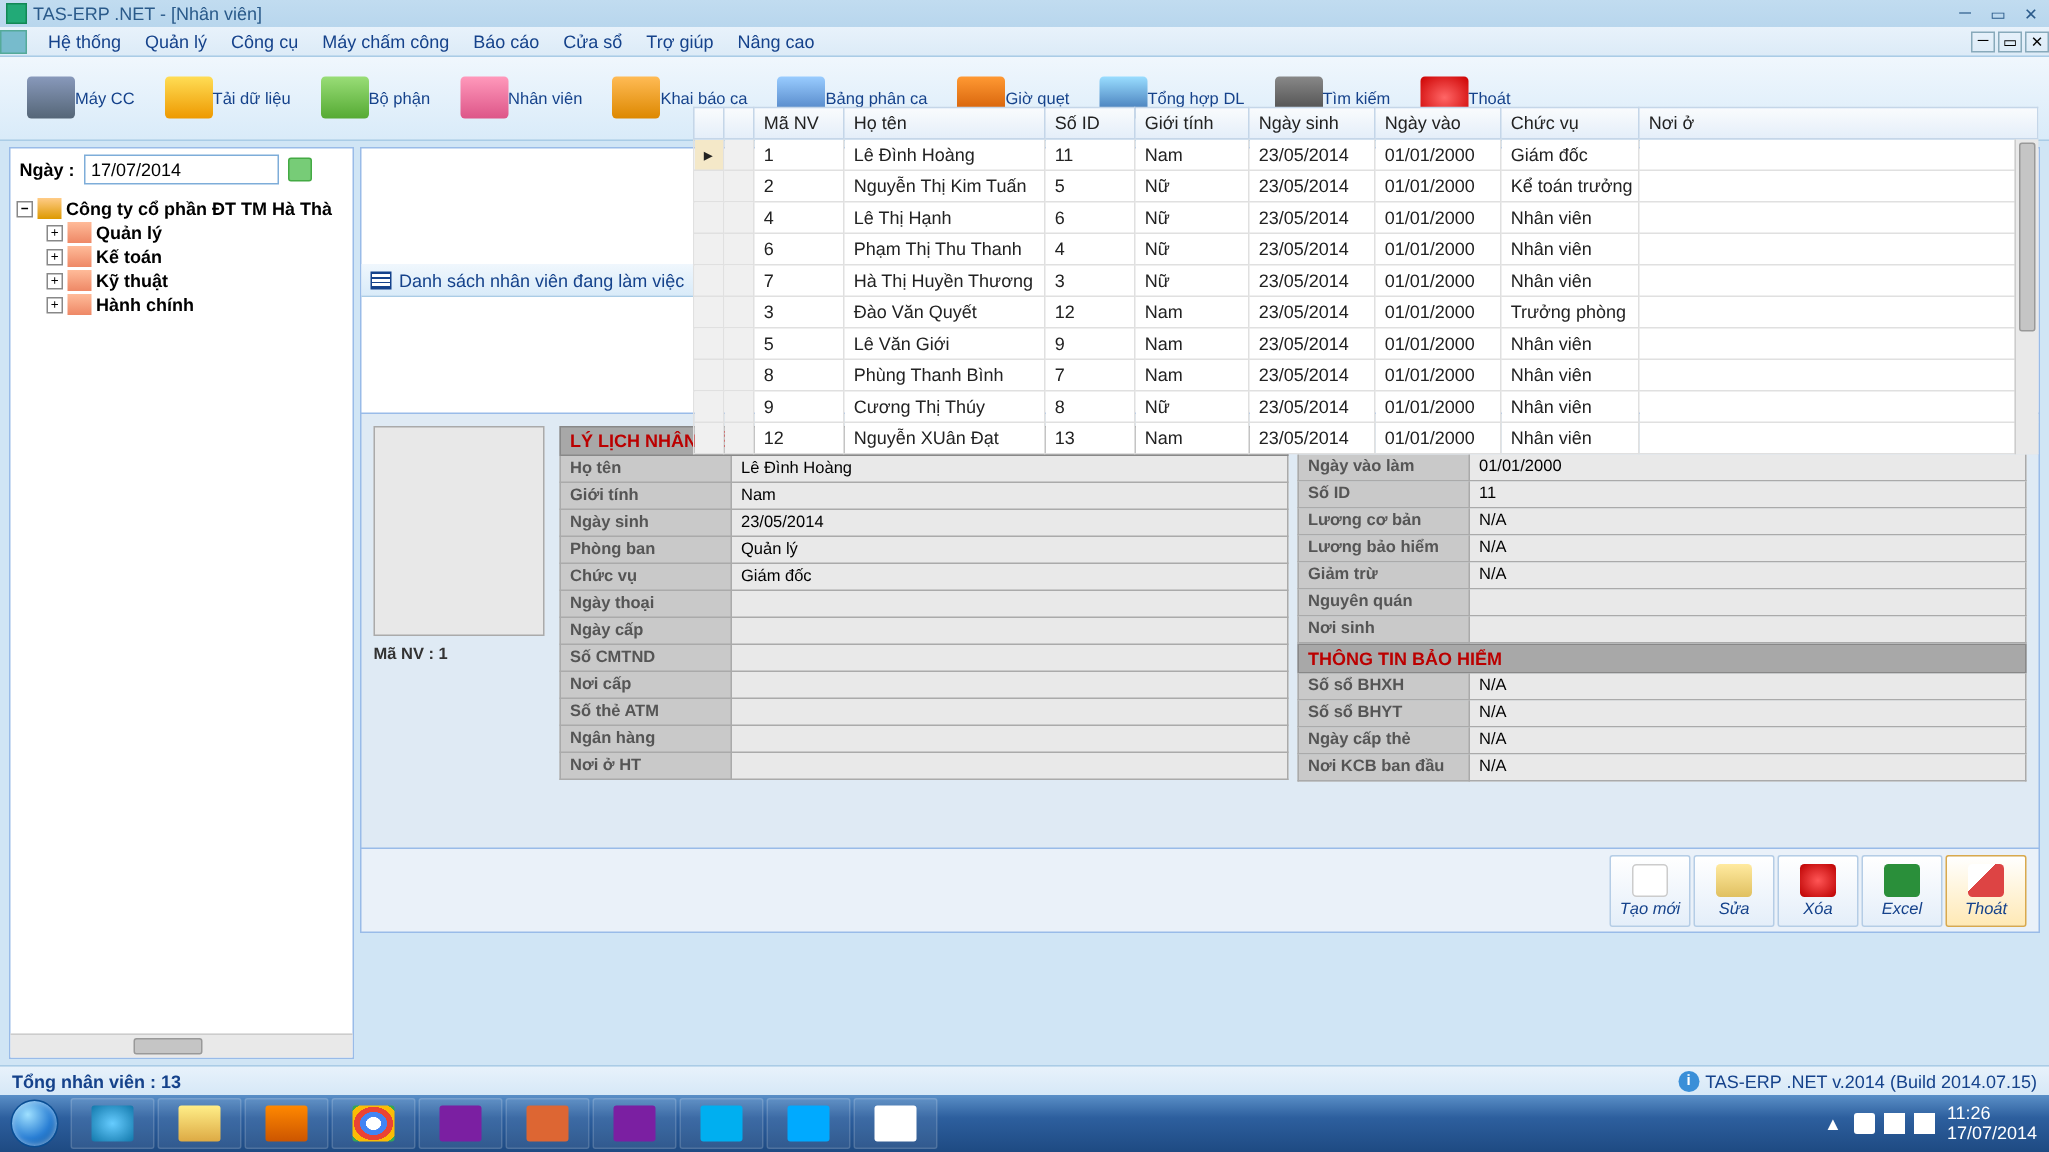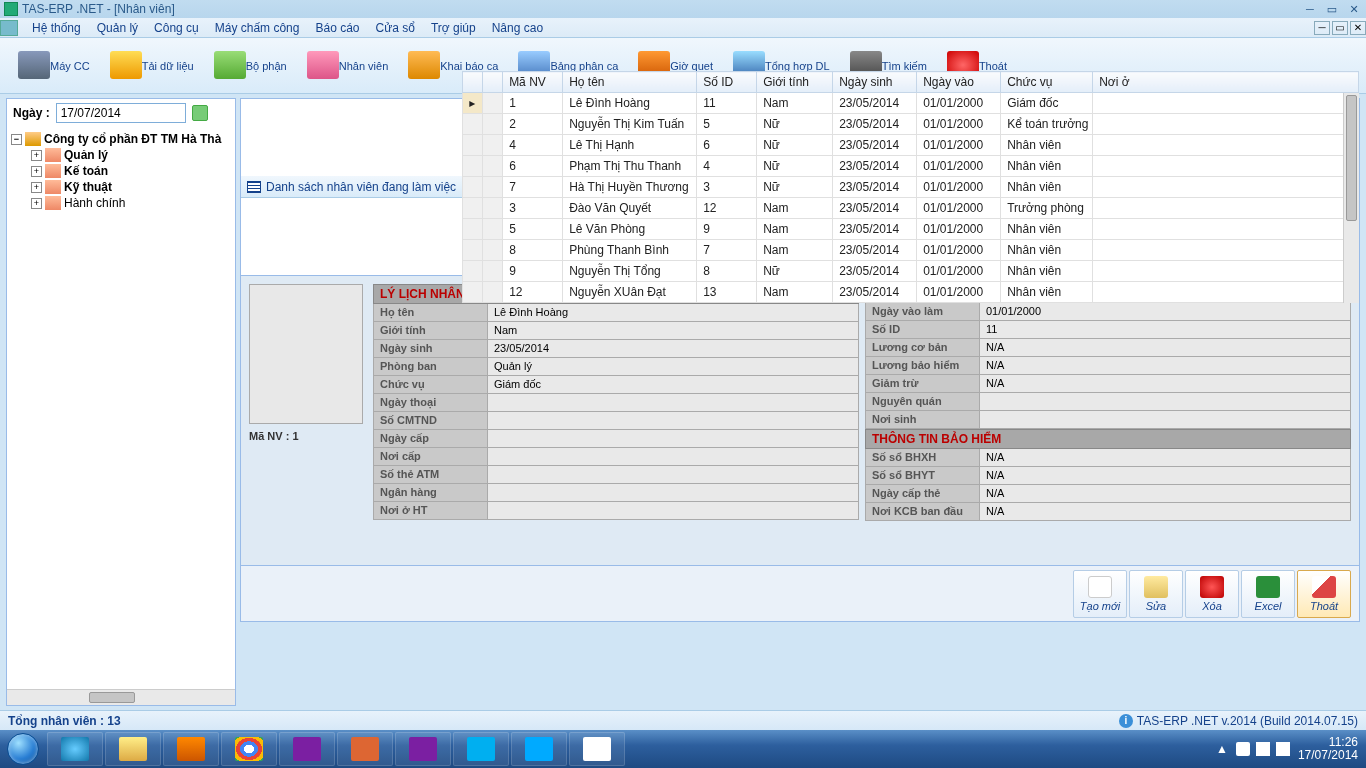--- a/index.html
+++ b/index.html
@@ -72,21 +72,21 @@
 .statusbar { height:20px; background:linear-gradient(#e8f2fb,#d6e8f7); border-top:1px solid #aacce6; display:flex; align-items:center; padding:0 8px; color:#15428b;gap:48px; }
 .statusbar .right { margin-left:auto; display:flex; align-items:center; gap:4px; }
 .info-ic { width:14px; height:14px; border-radius:50%; background:#3a8fd8; color:#fff; display:inline-flex; align-items:center; justify-content:center; font-size:10px; font-weight:bold; }
 
 .taskbar { position:absolute; bottom:0; left:0; right:0; height:38px; background:linear-gradient(#5a8fc7,#2d5f9e 40%,#1e4a82); display:flex; align-items:center; }
 .start-btn { width:46px; height:38px; display:flex; align-items:center; justify-content:center; }
 .start-orb { width:32px; height:32px; border-radius:50%; background:radial-gradient(circle at 35% 30%,#9fe0ff,#2a7fd4 55%,#0a4d92); border:1px solid #0a4d92; box-shadow:0 0 4px rgba(255,255,255,.6) inset; }
 .task-item { width:56px; height:34px; margin:0 1px; border:1px solid rgba(255,255,255,.15); background:rgba(255,255,255,.08); display:flex; align-items:center; justify-content:center; border-radius:2px; }
 .task-item .ti-ic { width:28px; height:24px; border-radius:2px; }
 .tray { margin-left:auto; display:flex; align-items:center; color:#fff; padding-right:8px; gap:8px; }
-.tray .clock { text-align:right; font-size:11px; line-height:13px; }
+.tray .clock { text-align:left; font-size:11px; line-height:13px; }
 .tray-icons { display:flex; gap:6px; align-items:center; }
 .tray-icons span { width:14px; height:14px; }
 
 
 .ic-maycc{background:linear-gradient(#89b,#567);} .ic-tai{background:linear-gradient(#fd5,#e90);} .ic-bophan{background:linear-gradient(#9d7,#5a3);} .ic-nv{background:linear-gradient(#f9b,#d58);} .ic-khaibao{background:linear-gradient(#fb5,#d80);} .ic-bangphan{background:linear-gradient(#9cf,#47b);} .ic-gioquet{background:linear-gradient(#f93,#c50);} .ic-tonghop{background:linear-gradient(#9df,#36a);} .ic-timkiem{background:linear-gradient(#888,#444);} .ic-thoat{background:radial-gradient(#f66,#c00);border-radius:50%;}
 .ic-company{background:linear-gradient(#fc8,#d90);} .ic-group{background:linear-gradient(#fb9,#e86);}
 .ic-new{background:#fff;border:1px solid #ccc;} .ic-edit{background:linear-gradient(#ffeaa0,#e0c060);} .ic-del{background:radial-gradient(#f55,#b00);border-radius:50%;} .ic-excel{background:#2a8f3a;} .ic-exit{background:linear-gradient(135deg,#fff 40%,#d44 40%);}
 .ti-ie{background:radial-gradient(#6cf,#17a);} .ti-folder{background:linear-gradient(#fe8,#da4);} .ti-media{background:linear-gradient(#f80,#c50);} .ti-chrome{background:radial-gradient(#fff 25%,#4285f4 26% 45%,#ea4335 46% 65%,#fbbc05 66% 85%,#34a853 86%);} .ti-yahoo{background:#7b1fa2;} .ti-app1{background:#d63;} .ti-app2{background:#7b1fa2;} .ti-skype{background:#00aff0;border-radius:50%;} .ti-tv{background:#0af;} .ti-tas{background:#fff;}
 </style>
 </head>
@@ -189,21 +189,21 @@
             <span style="font-weight:bold;">Kế toán</span>
           </div>
           <div class="tree-node">
             <span class="exp">+</span>
             <span class="icon-sm ic-group"></span>
             <span style="font-weight:bold;">Kỹ thuật</span>
           </div>
           <div class="tree-node">
             <span class="exp">+</span>
             <span class="icon-sm ic-group"></span>
-            <span style="font-weight:normal;">Hành chính</span>
+            <span style="font-weight:bold;">Hành chính</span>
           </div>
         </div>
     </div>
     <div class="sidebar-scroll">
         <div class="thumb"></div>
       </div>
   </div>
 
   <div class="content">
     <div class="grid-panel">
@@ -309,21 +309,21 @@
                 <td>Nam</td>
                 <td>23/05/2014</td>
                 <td>01/01/2000</td>
                 <td>Trưởng phòng</td>
                 <td></td>
               </tr>
               <tr>
                 <td class="rowhead"></td>
                 <td class="rowhead"></td>
                 <td>5</td>
-                <td>Lê Văn Phòng</td>
+                <td>Lê Văn Giới</td>
                 <td>9</td>
                 <td>Nam</td>
                 <td>23/05/2014</td>
                 <td>01/01/2000</td>
                 <td>Nhân viên</td>
                 <td></td>
               </tr>
               <tr>
                 <td class="rowhead"></td>
                 <td class="rowhead"></td>
@@ -333,21 +333,21 @@
                 <td>Nam</td>
                 <td>23/05/2014</td>
                 <td>01/01/2000</td>
                 <td>Nhân viên</td>
                 <td></td>
               </tr>
               <tr>
                 <td class="rowhead"></td>
                 <td class="rowhead"></td>
                 <td>9</td>
-                <td>Nguyễn Thị Tổng</td>
+                <td>Cương Thị Thúy</td>
                 <td>8</td>
                 <td>Nữ</td>
                 <td>23/05/2014</td>
                 <td>01/01/2000</td>
                 <td>Nhân viên</td>
                 <td></td>
               </tr>
               <tr>
                 <td class="rowhead"></td>
                 <td class="rowhead"></td>
@@ -396,25 +396,25 @@
                 </div>
                 <div class="field-row">
                   <div class="k">Chức vụ</div>
                   <div class="v">Giám đốc</div>
                 </div>
                 <div class="field-row">
                   <div class="k">Ngày thoại</div>
                   <div class="v"></div>
                 </div>
                 <div class="field-row">
+                  <div class="k">Ngày cấp</div>
+                  <div class="v"></div>
+                </div>
+                <div class="field-row">
                   <div class="k">Số CMTND</div>
-                  <div class="v"></div>
-                </div>
-                <div class="field-row">
-                  <div class="k">Ngày cấp</div>
                   <div class="v"></div>
                 </div>
                 <div class="field-row">
                   <div class="k">Nơi cấp</div>
                   <div class="v"></div>
                 </div>
                 <div class="field-row">
                   <div class="k">Số thẻ ATM</div>
                   <div class="v"></div>
                 </div>

